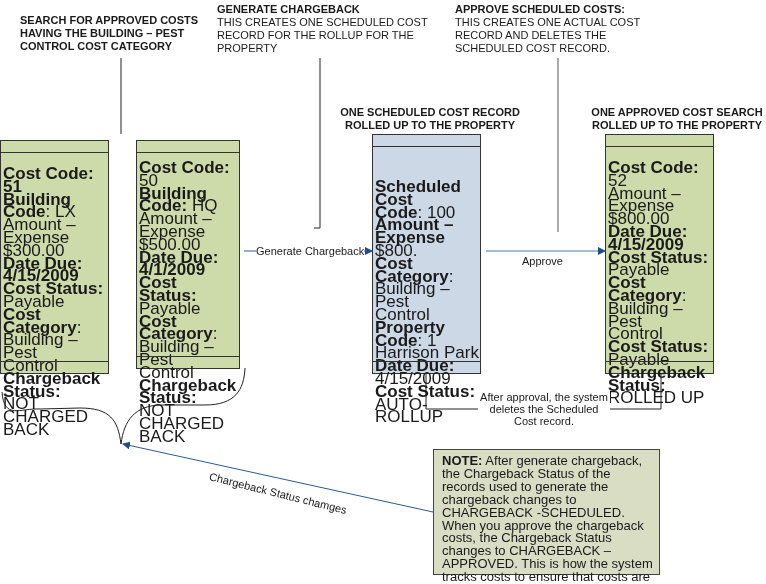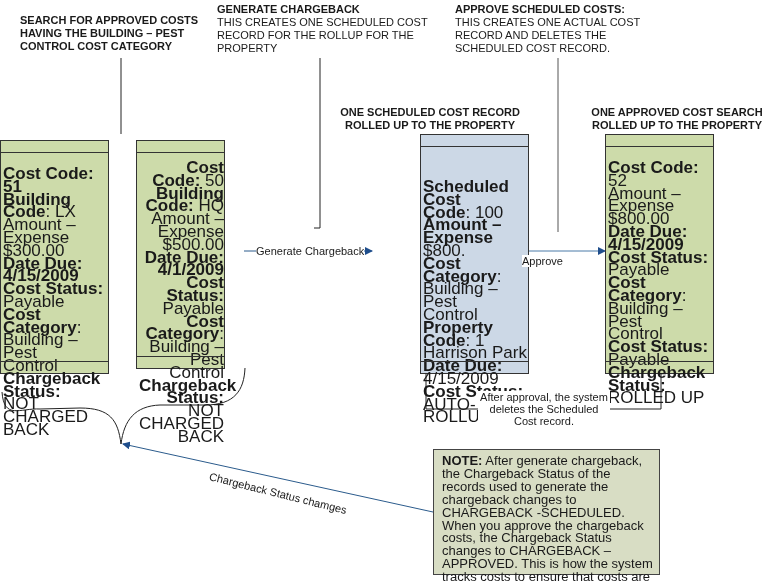--- a/index.html
+++ b/index.html
@@ -95,41 +95,41 @@
       <div class="line"><b>Cost Category</b><span>:</span></div>
       <div class="line"><span>Building – Pest</span></div>
       <div class="line"><span>Control</span></div>
       <div class="line"><b>Chargeback Status:</b></div>
       <div class="line"><span>NOT CHARGED</span></div>
       <div class="line"><span>BACK</span></div>
     </div>
   <div class="bottom"></div>
 </div>
 
-<div class="record green" style="left:136px; top:140px; width:89px; height:229px;text-align:right;">
+<div class="record green" style="left:136px; top:140px; width:104px; height:229px;">
   <div class="top"></div>
   <div class="body" style="padding-top:9px;">
       <div class="line"><b>Cost Code:</b><span> 50</span></div>
       <div class="line"><b>Building Code:</b><span> HQ</span></div>
       <div class="line"><span>Amount – Expense</span></div>
       <div class="line"><span>$500.00</span></div>
       <div class="line"><b>Date Due: 4/1/2009</b></div>
       <div class="line"><b>Cost Status:</b></div>
       <div class="line"><span>Payable</span></div>
       <div class="line"><b>Cost Category</b><span>:</span></div>
       <div class="line"><span>Building – Pest</span></div>
       <div class="line"><span>Control</span></div>
       <div class="line"><b>Chargeback Status:</b></div>
       <div class="line"><span>NOT CHARGED</span></div>
       <div class="line"><span>BACK</span></div>
     </div>
   <div class="bottom"></div>
 </div>
 
-<div class="record blue" style="left:372px; top:134px; width:109px; height:240px;margin-left:48px;">
+<div class="record blue" style="left:372px; top:134px; width:109px; height:240px;">
   <div class="top"></div>
   <div class="body" style="padding-top:34px;">
       <div class="line"><b>Scheduled Cost</b></div>
       <div class="line"><b>Code</b><span>: 100</span></div>
       <div class="line"><b>Amount –Expense</b></div>
       <div class="line"><span>$800.</span></div>
       <div class="line"><b>Cost Category</b><span>:</span></div>
       <div class="line"><span>Building – Pest</span></div>
       <div class="line"><span>Control</span></div>
       <div class="line"><b>Property Code</b><span>: 1</span></div>

